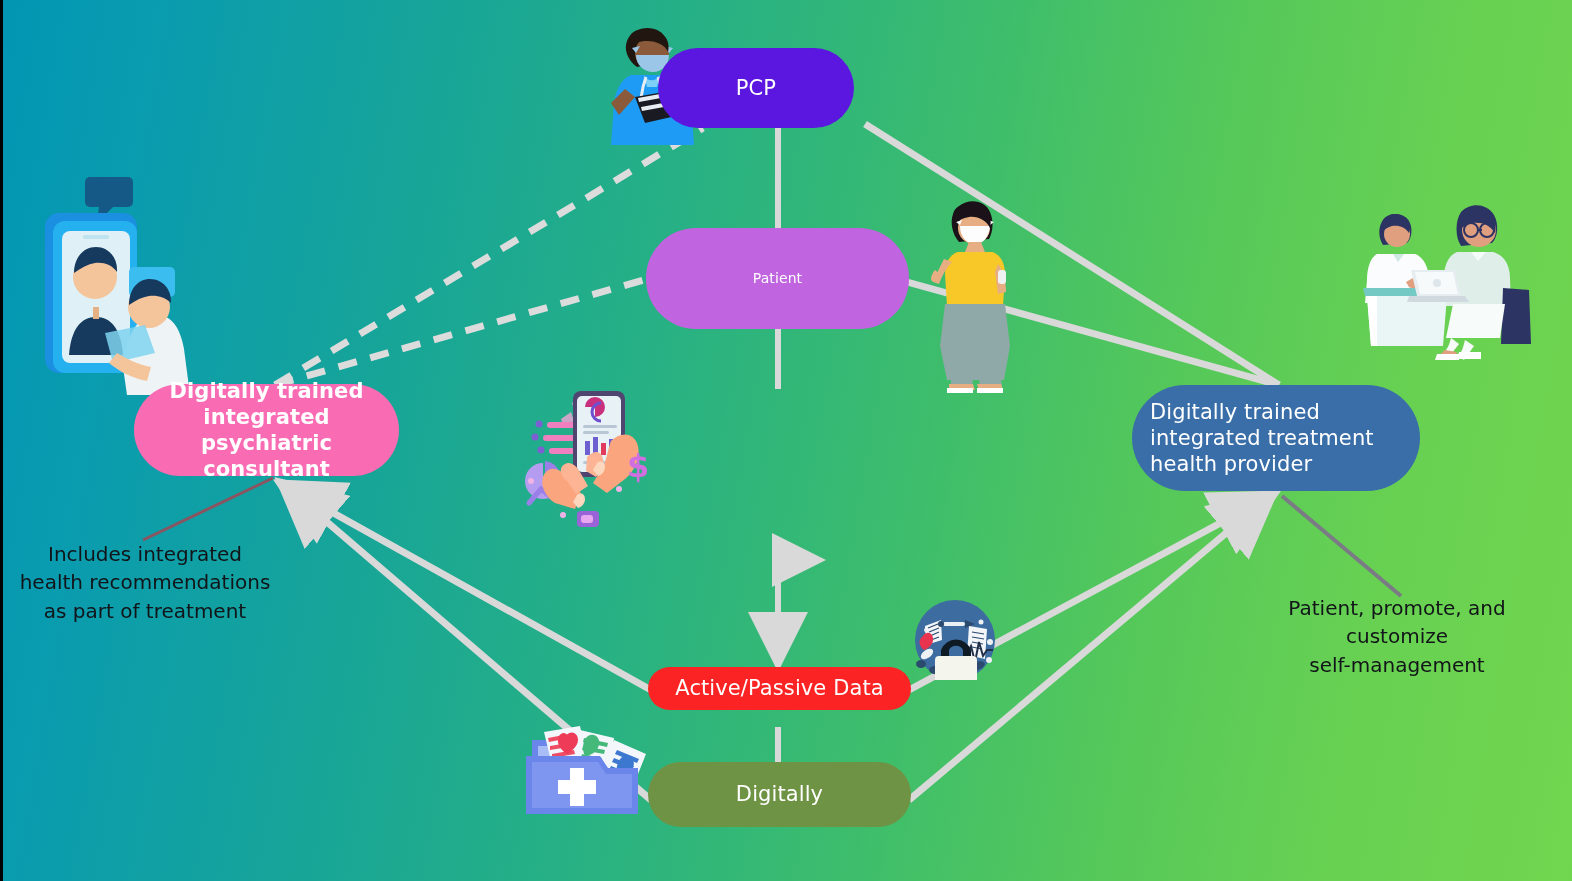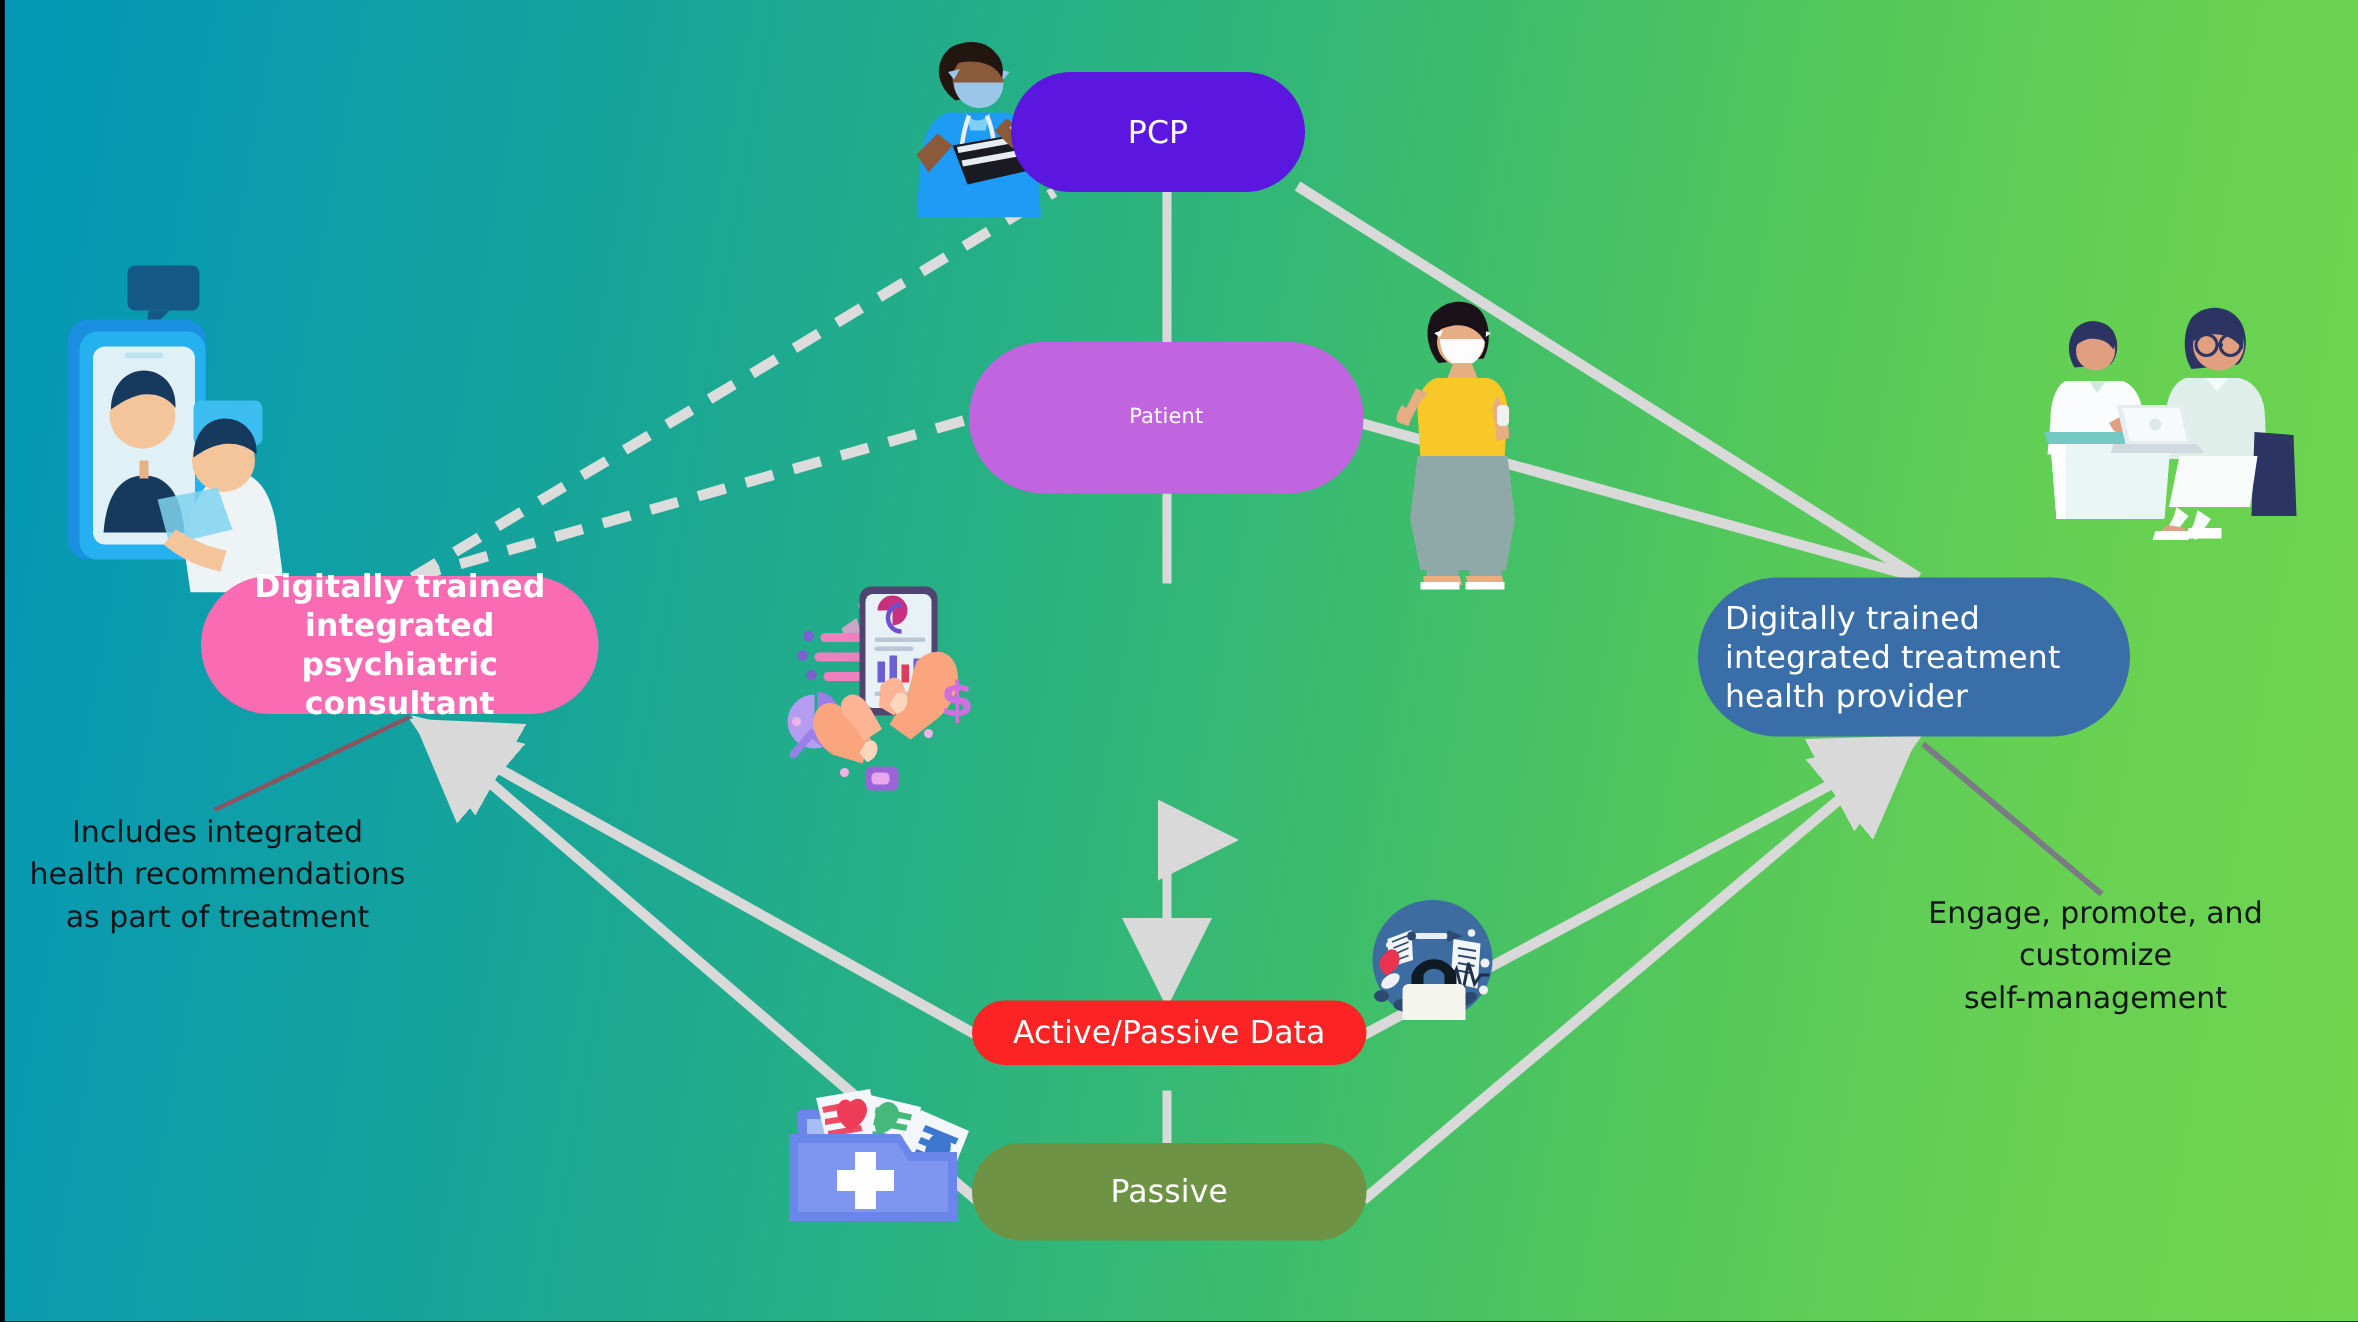--- a/index.html
+++ b/index.html
@@ -8,21 +8,21 @@
     background:linear-gradient(100deg,#0296b4 0%,#0a9cae 10%,#17a598 26%,#28b183 42%,#3dbd6c 58%,#55c85a 72%,#68d152 86%,#71d64f 100%);
     font-family:"DejaVu Sans", sans-serif;
     border-left:3px solid #000; border-right:0; box-sizing:border-box;
   }
   #edges{position:absolute;inset:0;width:1572px;height:881px;}
   .node{
     position:absolute;display:flex;align-items:center;justify-content:center;
     text-align:center;color:#ffffff;box-sizing:border-box;
     line-height:1.25;letter-spacing:.1px;
   }
-  .n-pcp       {left:671px; top:48px;  width:196px;height:80px;  background:#5b16e0;border-radius:40px;font-size:21px;}
+  .n-pcp       {left:655px; top:48px;  width:196px;height:80px;  background:#5b16e0;border-radius:40px;font-size:21px;}
   .n-patient   {left:643px; top:228px; width:263px;height:101px; background:#c164e0;border-radius:50px;font-size:14px;}
   .n-mobile    {left:643px; top:389px; width:263px;height:163px; background:#3fb5fb;border-radius:34px;font-size:21px;}
   .n-active    {left:645px; top:667px; width:263px;height:43px;  background:#fb2323;border-radius:30px;font-size:21px;}
   .n-registry  {left:645px; top:762px; width:263px;height:65px;  background:#6f9344;border-radius:33px;font-size:21px;}
   .n-psych     {left:131px; top:384px; width:265px;height:92px;  background:#f96bb3;border-radius:46px;font-size:21px;padding:0 14px;font-weight:bold;}
   .n-bhp       {left:1129px;top:385px; width:288px;height:106px; background:#3a6ea8;border-radius:53px;font-size:21px;padding:0 18px;
                 justify-content:flex-start;text-align:left;}
   .annot{
     position:absolute;color:#111418;font-size:20px;line-height:1.42;text-align:center;white-space:pre-line;
   }
@@ -241,27 +241,27 @@
     <path d="M40 58h12V46h14v12h12v14H66v12H52V72H40z" fill="#ffffff"></path>
   </svg>
 
   <div class="node n-pcp">PCP</div>
 
   <div class="node n-patient">Patient</div>
 
 
   <div class="node n-active">Active/Passive Data</div>
 
-  <div class="node n-registry">Passive</div>
+  <div class="node n-registry">Digitally</div>
 
   <div class="node n-psych">Digitally trained integrated psychiatric consultant</div>
 
   <div class="node n-bhp">Digitally trained integrated treatment health provider</div>
 
   <div class="annot a-left">Includes integrated
 health recommendations
 as part of treatment</div>
 
-  <div class="annot a-right">Engage, promote, and
+  <div class="annot a-right">Patient, promote, and
 customize
 self-management</div>
 
 </div>
 
 </body></html>

